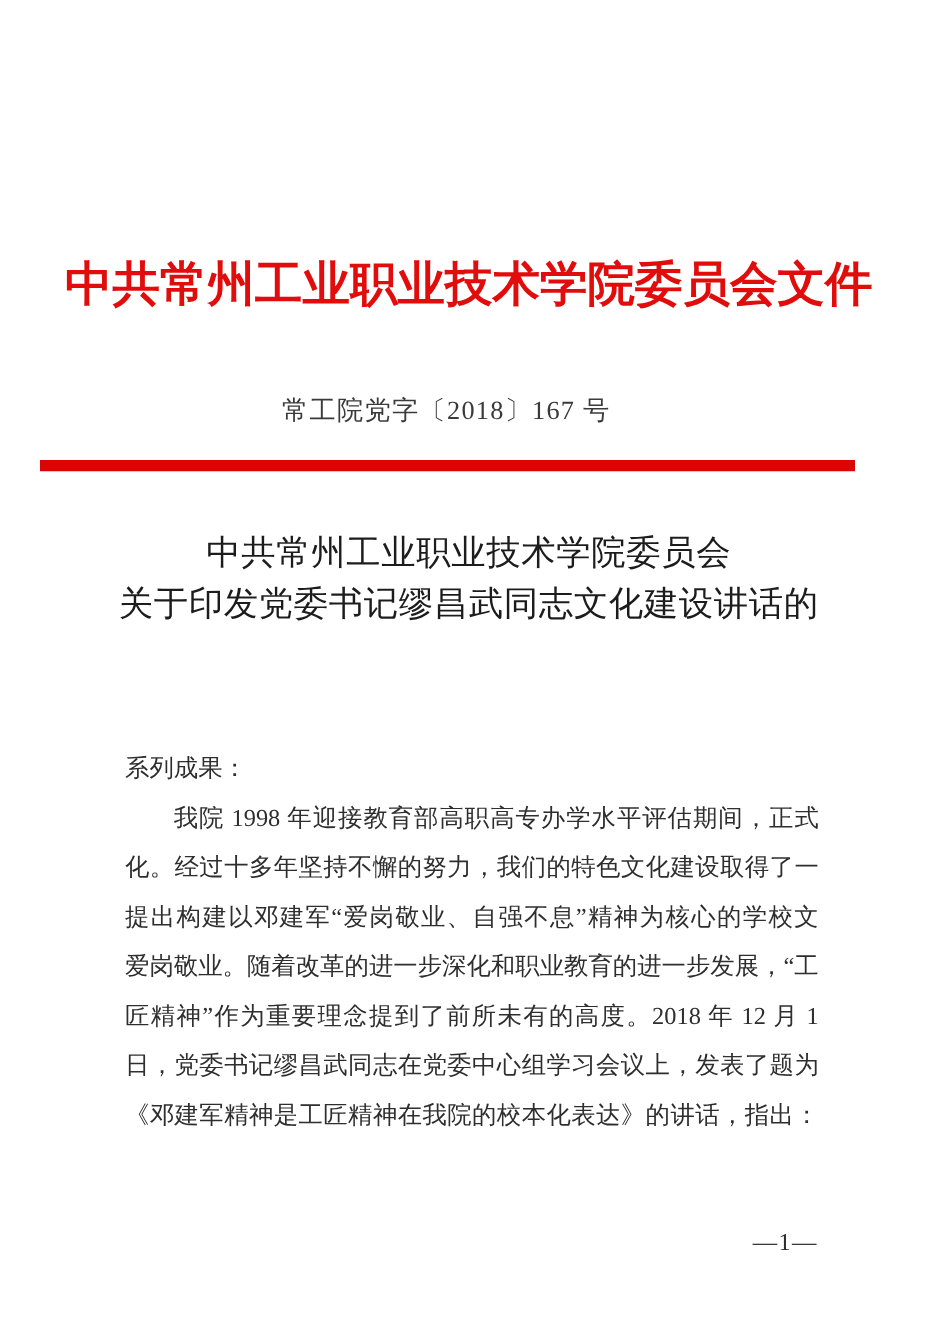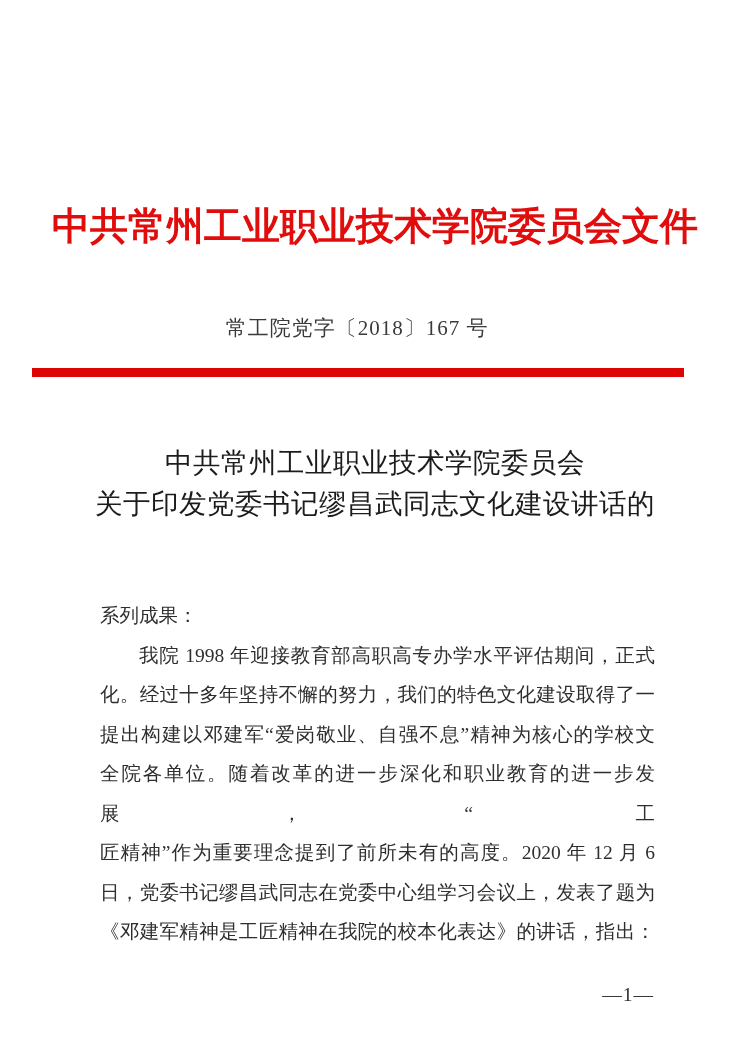--- a/index.html
+++ b/index.html
@@ -25,21 +25,20 @@
     top: 206px;
     left: 0;
     width: 750px;
     text-align: center;
     font-size: 38px;
     font-weight: 700;
     color: var(--header-red);
     letter-spacing: 0px;
     line-height: 1.2;
     white-space: nowrap;
-    font-family: Liberation Mono, monospace;
   }
   .doc-number {
     position: absolute;
     top: 314px;
     left: 0;
     width: 714px;
     text-align: center;
     font-size: 21px;
     color: var(--muted-text);
     letter-spacing: 1px;
@@ -48,21 +47,21 @@
   .red-rule {
     position: absolute;
     top: 368px;
     left: 32px;
     width: 652px;
     height: 9px;
     background: var(--rule-red);
   }
   .doc-title {
     position: absolute;
-    top: 442px;
+    top: 421px;
     left: 0;
     width: 750px;
     text-align: center;
     font-size: 27.5px;
     line-height: 41px;
     color: var(--title-text);
     font-weight: 400;
     letter-spacing: 0.5px;
   }
   .body-block {
@@ -108,21 +107,21 @@
   <div class="doc-title">
     <div>中共常州工业职业技术学院委员会</div>
     <div>关于印发党委书记缪昌武同志文化建设讲话的</div>
   </div>
 
   <div class="body-block">
     <div class="salutation">系列成果：</div>
     <div class="para-line first">我院 1998 年迎接教育部高职高专办学水平评估期间，正式</div>
     <div class="para-line">化。经过十多年坚持不懈的努力，我们的特色文化建设取得了一</div>
     <div class="para-line">提出构建以邓建军“爱岗敬业、自强不息”精神为核心的学校文</div>
-    <div class="para-line">全院各单位。随着改革的进一步深化和职业教育的进一步发展，“工</div>
-    <div class="para-line">匠精神”作为重要理念提到了前所未有的高度。2020 年 12 月 6</div>
+    <div class="para-line">爱岗敬业。随着改革的进一步深化和职业教育的进一步发展，“工</div>
+    <div class="para-line">匠精神”作为重要理念提到了前所未有的高度。2018 年 12 月 1</div>
     <div class="para-line">日，党委书记缪昌武同志在党委中心组学习会议上，发表了题为</div>
     <div class="para-line">《邓建军精神是工匠精神在我院的校本化表达》的讲话，指出：</div>
   </div>
 
   <div class="page-number">—1—</div>
 
 </div>
 
 </body></html>

